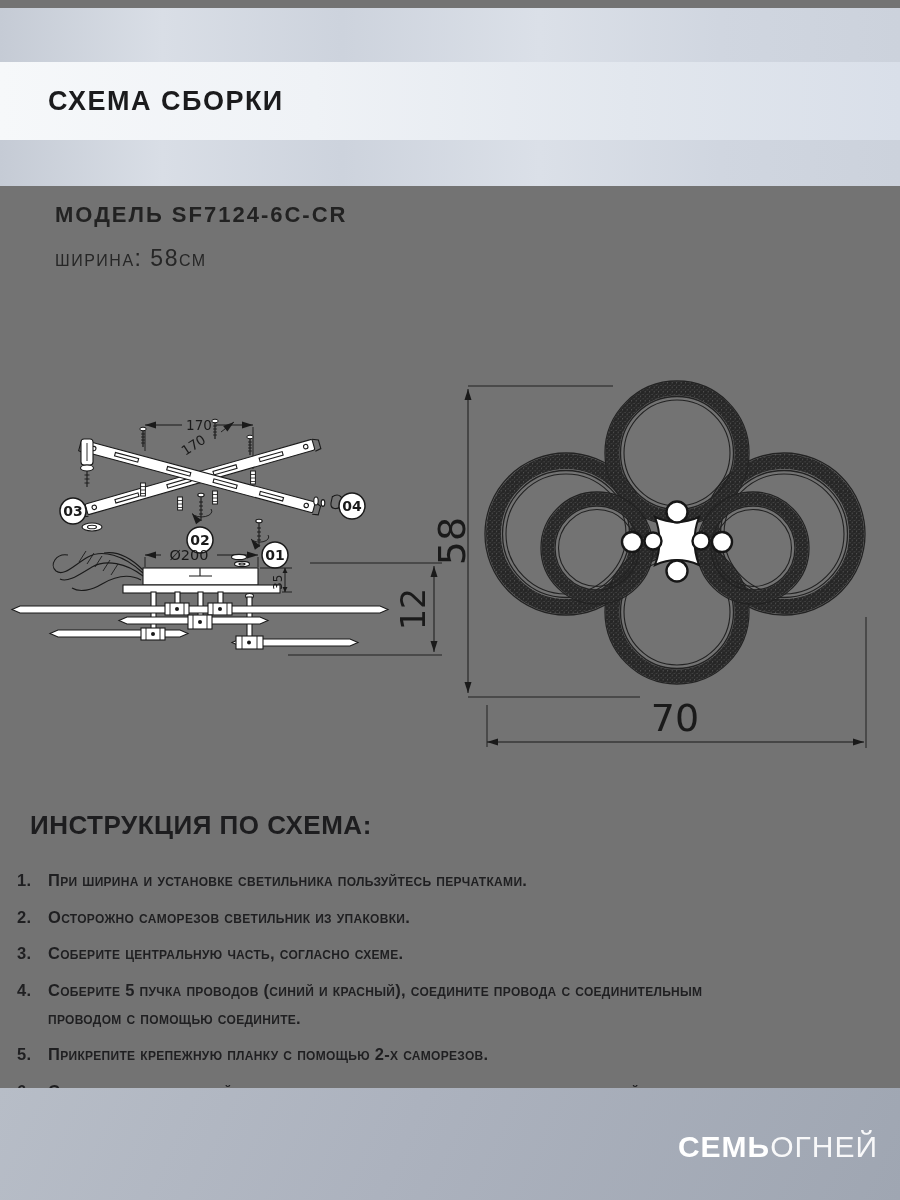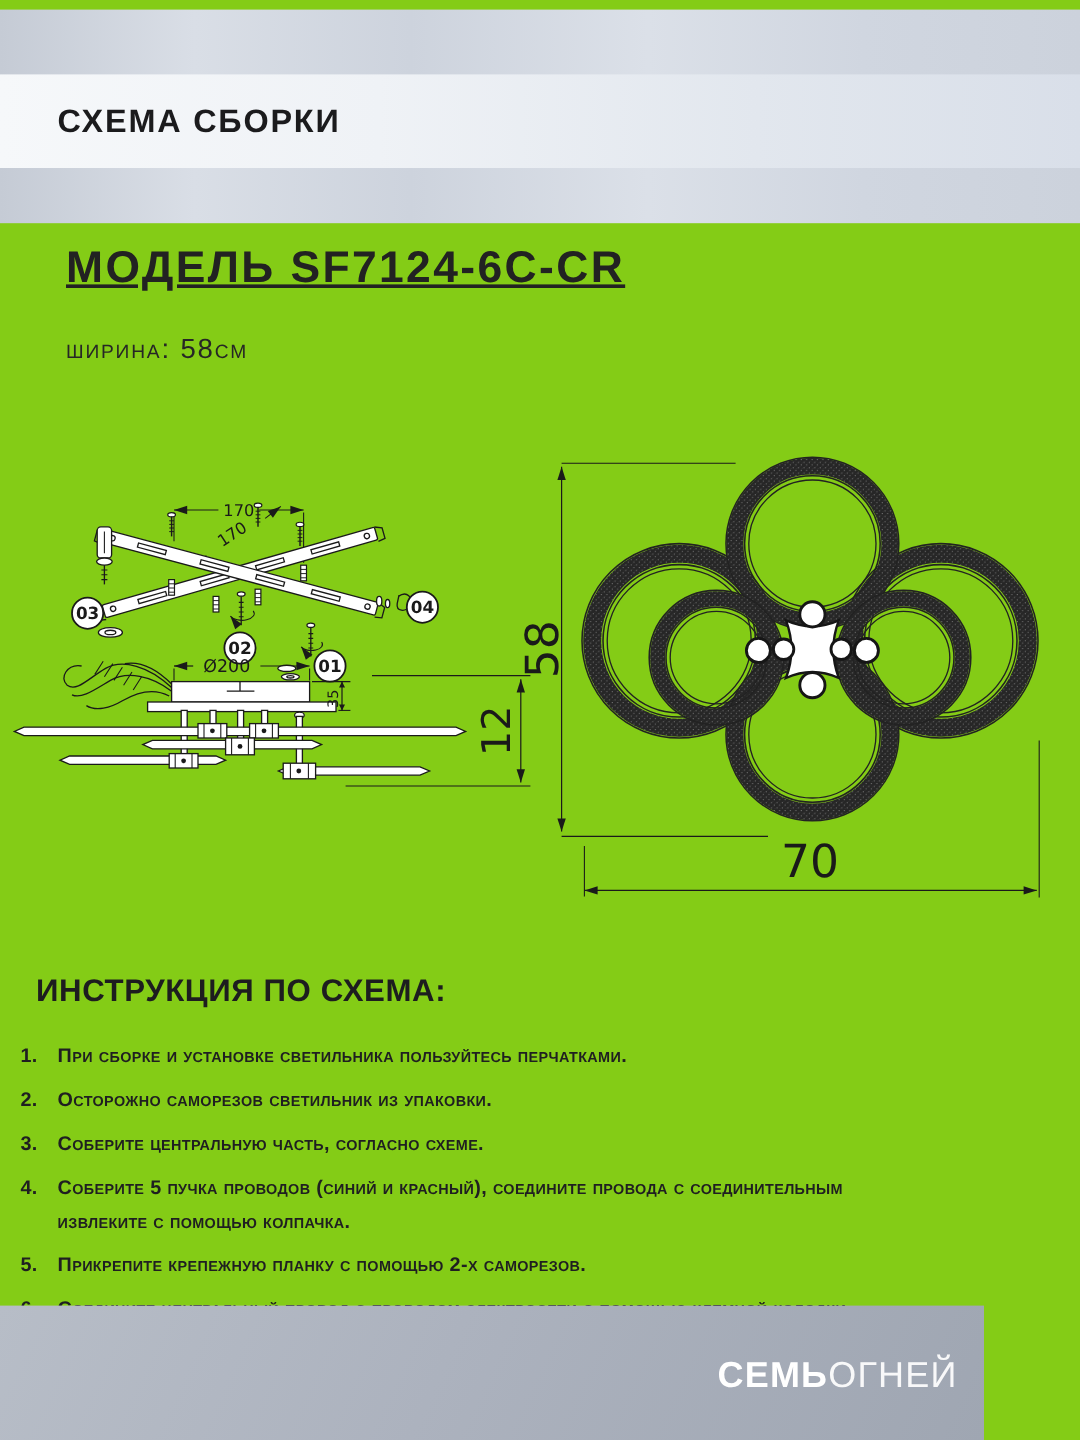--- a/index.html
+++ b/index.html
@@ -1,30 +1,30 @@
 <!DOCTYPE html>
 <html><head>
 <meta charset="utf-8">
 <style>
   html,body{margin:0;padding:0;background:#fff;}
-  .page{position:relative;width:900px;height:1200px;background:#84cc16;overflow:hidden;
+  .page{position:relative;width:900px;height:1200px;background:#737373;overflow:hidden;
         font-family:"Liberation Sans",sans-serif;color:#1c1c1e;}
 
   
   .header-band{position:absolute;left:0;top:8px;width:900px;height:178px;
     background:linear-gradient(90deg,#c5cbd5 0%,#d9dee6 18%,#cdd3dd 38%,#dbe0e8 60%,#d0d6e0 80%,#ccd2dc 100%);}
   .title-strip{position:absolute;left:0;top:54px;width:900px;height:78px;
     background:linear-gradient(90deg,#f6f8fa 0%,#eff2f6 35%,#e2e7ee 70%,#d9dfe9 100%);
     display:flex;align-items:center;}
   .page-title{font-size:27px;font-weight:700;letter-spacing:1.5px;color:#1b1b1d;
     padding-left:48px;margin:0;}
 
   
   .model{position:absolute;left:55px;top:202px;}
-  .model-title{font-size:37px;font-weight:700;letter-spacing:2px;color:#222;margin-bottom:28px;text-decoration:underline;}
+  .model-title{font-size:22px;font-weight:700;letter-spacing:2px;color:#222;margin-bottom:12px;}
   .spec{font-size:23px;font-variant:small-caps;letter-spacing:1.5px;color:#262626;line-height:36px;}
 
   
   .svg-exploded{position:absolute;left:10px;top:385px;}
   .svg-topview{position:absolute;left:435px;top:375px;}
   svg .s{stroke:#1a1a1a;fill:none;stroke-width:1.1;}
   svg .sf{fill:#fff;stroke:#1a1a1a;stroke-width:1.1;}
   svg .dim{stroke:#1a1a1a;fill:none;stroke-width:1;}
   svg .thinl{stroke:#1a1a1a;fill:none;stroke-width:.9;}
   svg text{font-family:"DejaVu Sans","Liberation Sans",sans-serif;fill:#1a1a1a;}
@@ -44,21 +44,21 @@
   
   .instr-heading{position:absolute;left:30px;top:810px;font-size:26px;font-weight:700;
     letter-spacing:.5px;color:#1d1d1f;margin:0;}
   .instr-list{position:absolute;left:17px;top:866px;width:870px;}
   .item{position:relative;padding-left:31px;font-size:16.5px;font-weight:700;
     font-variant:small-caps;letter-spacing:.3px;line-height:28px;color:#1f1f21;margin-bottom:8.5px;}
   .item .num{position:absolute;left:0;top:0;font-variant:normal;}
   .item .l{display:block;}
 
   
-  .footer{position:absolute;left:0;bottom:0;width:820px;height:112px;
+  .footer{position:absolute;left:0;bottom:0;width:900px;height:112px;
     background:linear-gradient(115deg,#b7bdc7 0%,#acb2be 45%,#9fa6b2 100%);}
   .brand{position:absolute;right:22px;top:44px;font-size:30px;letter-spacing:1px;color:#fff;
     line-height:1;}
   .brand-bold{font-weight:700;}
   .brand-light{font-weight:400;opacity:.93;}
 </style>
 </head>
 <body>
 
 <div class="page">
@@ -329,34 +329,34 @@
       <line class="thinl" x1="431" y1="242" x2="431" y2="373"></line>
       <line class="dim" x1="52" y1="367" x2="429" y2="367" marker-start="url(#aS)" marker-end="url(#aE)"></line>
       <text class="bignum" x="240" y="356" text-anchor="middle">70</text>
     </g>
   </svg>
 
   <h2 class="instr-heading">ИНСТРУКЦИЯ ПО СХЕМА:</h2>
   <div class="instr-list">
     <div class="item">
       <span class="num">1.</span>
-      <span class="l">При сборке и установке светильника пользуйтесь перчатками.</span>
+      <span class="l">При ширина и установке светильника пользуйтесь перчатками.</span>
     </div>
     <div class="item">
       <span class="num">2.</span>
       <span class="l">Осторожно саморезов светильник из упаковки.</span>
     </div>
     <div class="item">
       <span class="num">3.</span>
       <span class="l">Соберите центральную часть, согласно схеме.</span>
     </div>
     <div class="item">
       <span class="num">4.</span>
       <span class="l">Соберите 5 пучка проводов (синий и красный), соедините провода с соединительным</span>
-      <span class="l">извлеките с помощью колпачка.</span>
+      <span class="l">проводом с помощью соедините.</span>
     </div>
     <div class="item">
       <span class="num">5.</span>
       <span class="l">Прикрепите крепежную планку с помощью 2-х саморезов.</span>
     </div>
     <div class="item">
       <span class="num">6.</span>
       <span class="l">Соедините центральный провод с проводом электросети с помощью клемной колодки.</span>
     </div>
   </div>

